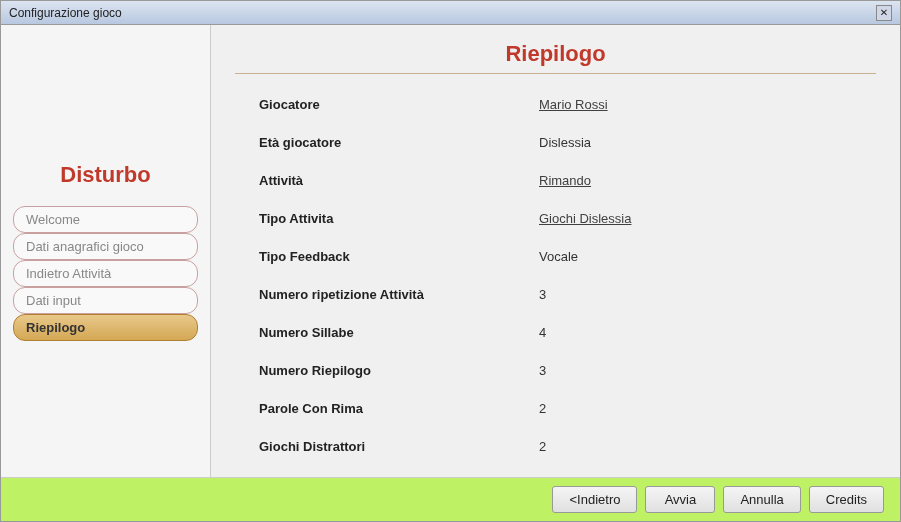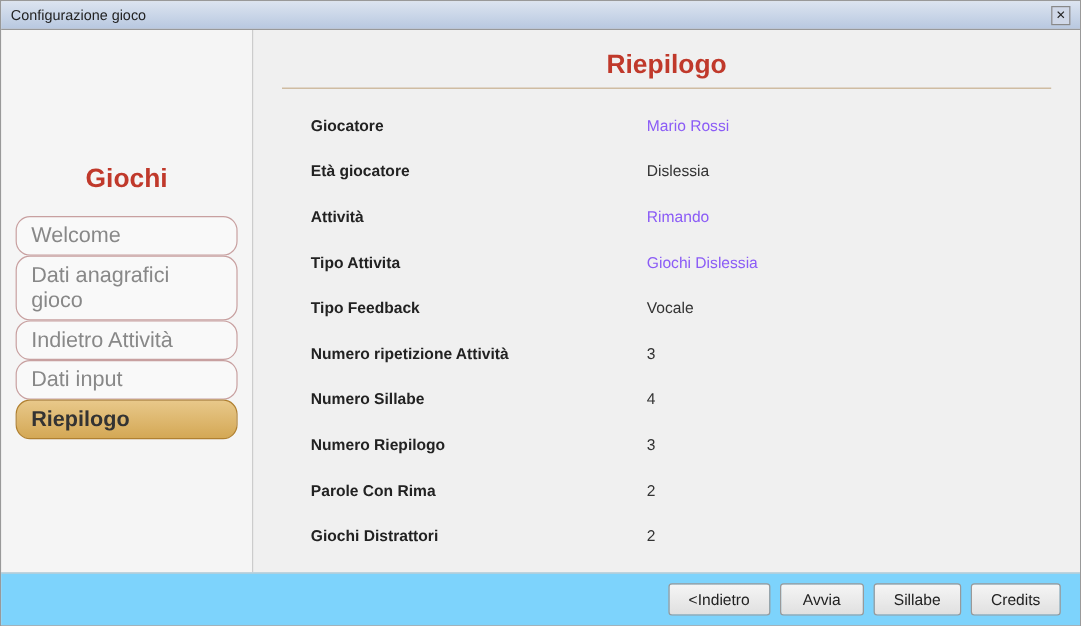--- a/index.html
+++ b/index.html
@@ -59,21 +59,21 @@
       color: #c0392b;
       font-size: 22px;
       font-weight: bold;
       text-align: center;
       margin-bottom: 10px;
     }
     .sidebar-item {
       border: 1px solid #c8a0a0;
       border-radius: 12px;
       padding: 5px 12px;
-      font-size: 18px;
+      font-size: 13px;
       color: #888;
       background: #f9f9f9;
       cursor: pointer;
       text-align: left;
     }
     .sidebar-item.active {
       background: linear-gradient(to bottom, #e8c88a, #d4a855);
       color: #333;
       border-color: #b08030;
       font-weight: bold;
@@ -108,25 +108,26 @@
       color: #222;
       font-size: 13px;
       align-self: center;
     }
     .field-value {
       font-size: 13px;
       color: #333;
       align-self: center;
     }
     .field-value.colored {
-      color: #8b5cf6;
+      color: #404040;
+      text-decoration: underline;
     }
     .footer {
       border-top: 1px solid #ccc;
-      background: #7dd3fc;
+      background: #bef264;
       padding: 8px 16px;
       display: flex;
       justify-content: flex-end;
       gap: 8px;
       align-items: center;
     }
     .btn {
       padding: 5px 16px;
       border: 1px solid #999;
       background: linear-gradient(to bottom, #f5f5f5, #e0e0e0);
@@ -141,21 +142,21 @@
 </head>
 <body>
 
 <div class="window">
   <div class="titlebar">
     <span>Configurazione gioco</span>
     <div class="titlebar-close">✕</div>
   </div>
   <div class="content">
     <div class="sidebar">
-      <div class="sidebar-title">Giochi</div>
+      <div class="sidebar-title">Disturbo</div>
 
       <div id="sidebar-items">
           <div class="sidebar-item">Welcome</div>
           <div class="sidebar-item">Dati anagrafici gioco</div>
           <div class="sidebar-item">Indietro Attività</div>
           <div class="sidebar-item">Dati input</div>
           <div class="sidebar-item active">Riepilogo</div>
         </div>
     </div>
     <div class="main">
@@ -182,17 +183,17 @@
           <div class="field-value">2</div>
           <div class="field-label">Giochi Distrattori</div>
           <div class="field-value">2</div>
         </div>
     </div>
   </div>
   <div class="footer">
     <div id="footer-buttons" style="display: flex; gap: 8px;">
         <button class="btn">&lt;Indietro</button>
         <button class="btn">Avvia</button>
-        <button class="btn">Sillabe</button>
+        <button class="btn">Annulla</button>
         <button class="btn">Credits</button>
       </div>
   </div>
 </div>
 
 </body></html>

